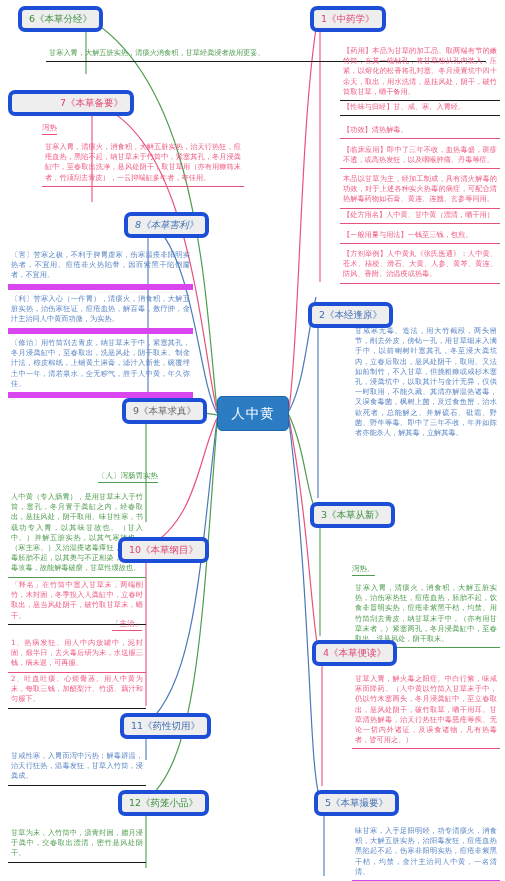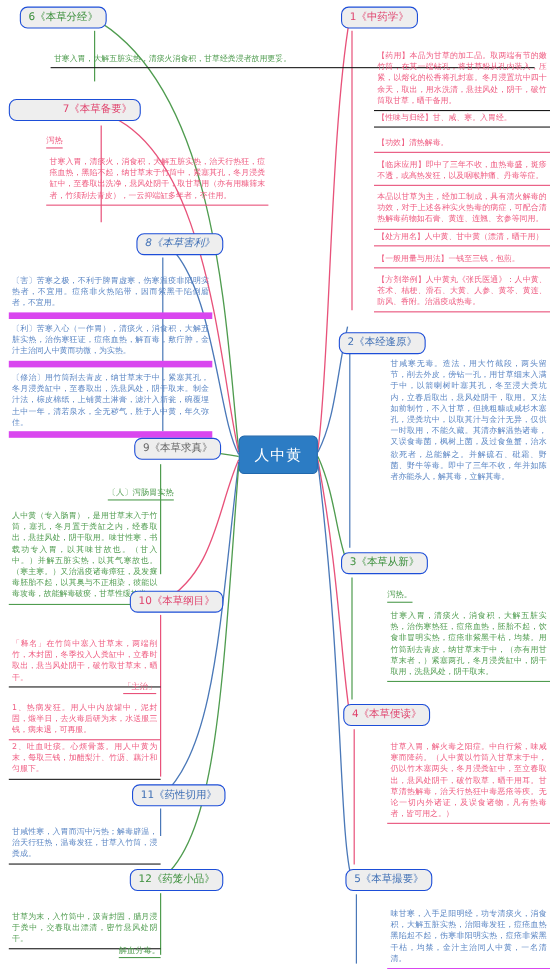--- a/index.html
+++ b/index.html
@@ -35,21 +35,21 @@
     letter-spacing: 1px;
     display: flex;
     align-items: center;
     justify-content: center;
     z-index: 20;
   }
   
   .topic {
     position: absolute;
     background: #eeeeee;
-    border: 1px solid #1d4ed8;
+    border: 4px solid #1d4ed8;
     border-radius: 7px;
     padding: 2px 7px 3px 7px;
     font-size: 9.5px;
     line-height: 13px;
     white-space: nowrap;
     z-index: 15;
   }
   .topic.c-red   { color: #e0436d; }
   .topic.c-green { color: #3b8f3b; }
   .topic.c-blue  { color: #3f6fb5; }
@@ -71,21 +71,21 @@
     line-height: 10.2px;
     letter-spacing: 0px;
     text-align: justify;
     z-index: 10;
     padding: 2px 3px 3px 3px;
   }
   .red   { color: #ef5b80; }
   .green { color: #4f9c4f; }
   .blue  { color: #5b86c4; }
   .rule-red   { border-bottom: 1px solid #e8527a; }
-  .rule-green { border-bottom: 1px solid #4f9c4f; }
+  .rule-green { border-bottom: 1px solid #4f9c4f; margin-top: 28px; }
   .rule-blue  { border-bottom: 6px solid #d946ef; }
   .rule-dark  { border-bottom: 1px solid #1a1a1a; }
 </style>
 </head>
 <body>
 
 <div id="canvas">
 
   <svg id="wires" viewBox="0 0 505 881" preserveAspectRatio="none">
 
@@ -157,21 +157,21 @@
   <div class="para red rule-red" style="left:340px; top:172px; width:160px;">本品以甘草为主，经加工制成，具有清火解毒的功效，对于上述各种实火热毒的病症，可配合清热解毒药物如石膏、黄连、连翘、玄参等同用。</div>
   <div class="para red rule-red" style="left:340px; top:208px; width:160px;">【处方用名】人中黄、甘中黄（漂清，晒干用）</div>
   <div class="para red rule-red" style="left:340px; top:228px; width:160px;">【一般用量与用法】一钱至三钱，包煎。</div>
   <div class="para red rule-red" style="left:340px; top:247px; width:160px;">【方剂举例】人中黄丸《张氏医通》：人中黄、苍术、桔梗、滑石、大黄、人参、黄芩、黄连、防风、香附。治温疫或热毒。</div>
 
   <div class="topic c-blue" style="left:308px; top:302px;">2《本经逢原》</div>
   <div class="para blue" style="left:352px; top:324px; width:148px;">甘咸寒无毒。造法，用大竹截段，两头留节，削去外皮，傍钻一孔，用甘草细末入满于中，以箭喇树叶塞其孔，冬至浸大粪坑内，立春后取出，悬风处阴干，取用。又法如前制竹，不入甘草，但挑粗糠或咸杉木塞孔，浸粪坑中，以取其汁与金汁无异，仅供一时取用，不能久藏。其清亦解温热诸毒，又误食毒菌，枫树上菌，及过食鱼蟹，治水欲死者，总能解之。并解硫石、砒霜、野菌、野牛等毒。即中了三年不收，年并如陈者亦能杀人，解其毒，立解其毒。</div>
 
   <div class="topic c-green" style="left:310px; top:502px;">3《本草从新》</div>
   <div class="subhead green rule-green" style="left:352px; top:535px;">泻热。</div>
-  <div class="para green rule-green" style="left:352px; top:553px; width:148px;">甘寒入胃，清痰火，消食积，大解五脏实热，治伤寒热狂，痘疮血热，胚胎不起，饮食非冒明实热，痘疮非紫黑干枯，均禁。用竹筒刮去青皮，纳甘草末于中，（亦有用甘草末者，）紧塞两孔，冬月浸粪缸中，阴干取用，洗悬风处，阴干取末。</div>
+  <div class="para green rule-green" style="left:352px; top:553px; width:148px;">甘寒入胃，清痰火，消食积，大解五脏实热，治伤寒热狂，痘疮血热，胚胎不起，饮食非冒明实热，痘疮非紫黑干枯，均禁。用竹筒刮去青皮，纳甘草末于中，（亦有用甘草末者，）紧塞两孔，冬月浸粪缸中，至春取出，洗悬风处，阴干取末。</div>
 
   <div class="topic c-red" style="left:312px; top:640px;">4《本草便读》</div>
   <div class="para red rule-red" style="left:352px; top:672px; width:148px;">甘草入胃，解火毒之阳症。中白行紫，味咸寒而降药。（人中黄以竹筒入甘草末于中，仍以竹木塞两头，冬月浸粪缸中，至立春取出，悬风处阴干，破竹取草，晒干用耳。甘草清热解毒，治天行热狂中毒恶疮等疾。无论一切内外诸证，及误食诸物，凡有热毒者，皆可用之。）</div>
 
   <div class="topic c-blue" style="left:314px; top:790px;">5《本草撮要》</div>
   <div class="para blue rule-blue" style="left:352px; top:824px; width:148px;">味甘寒，入手足阳明经，功专清痰火，消食积，大解五脏实热，治阳毒发狂，痘疮血热黑陷起不起，伤寒非阳明实热，痘疮非紫黑干枯，均禁，金汁主治同人中黄，一名清清。</div>
 
 </div>
 
 </body></html>

